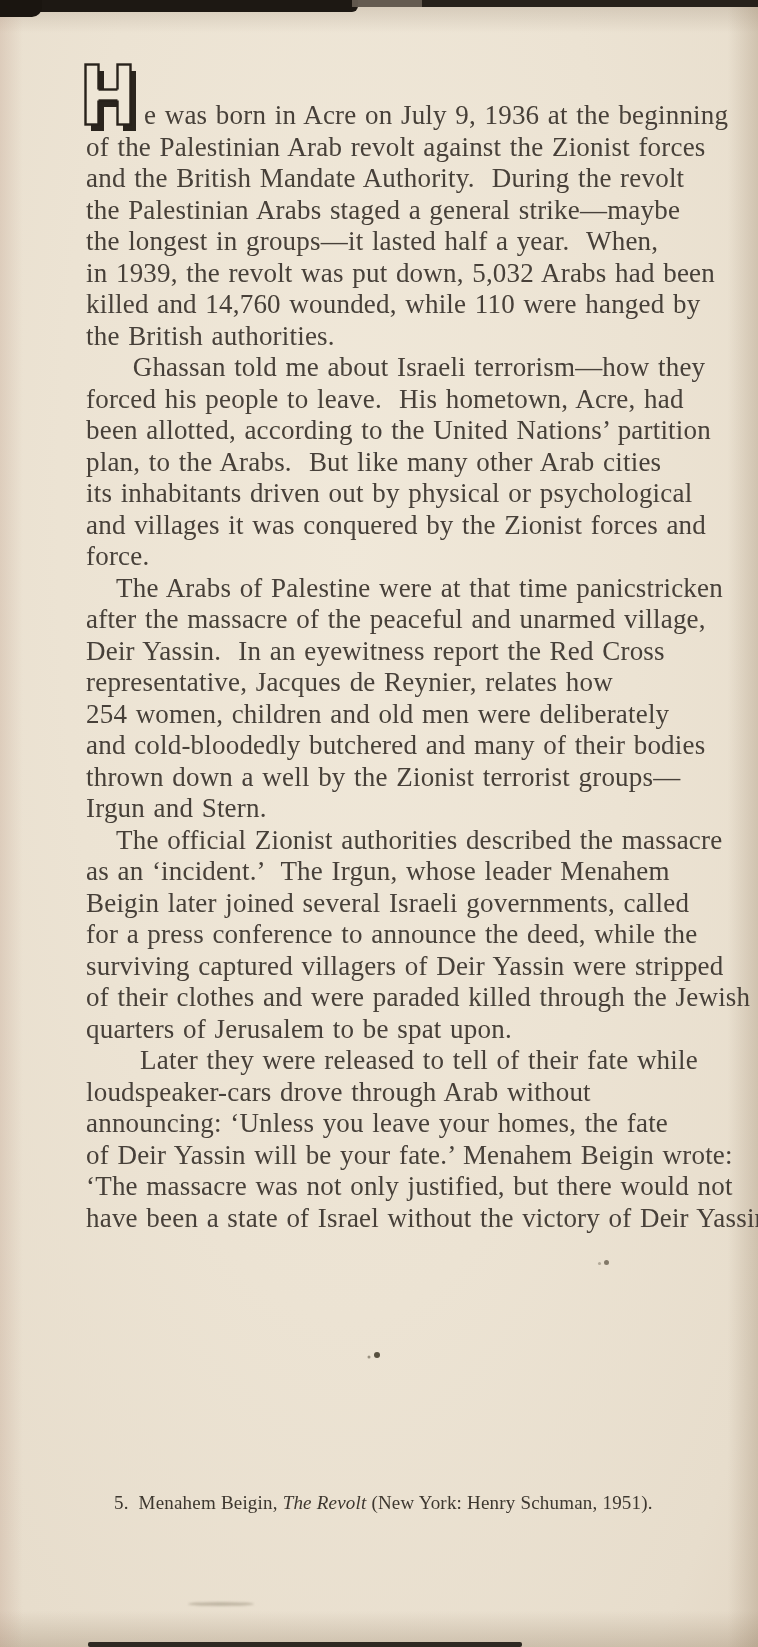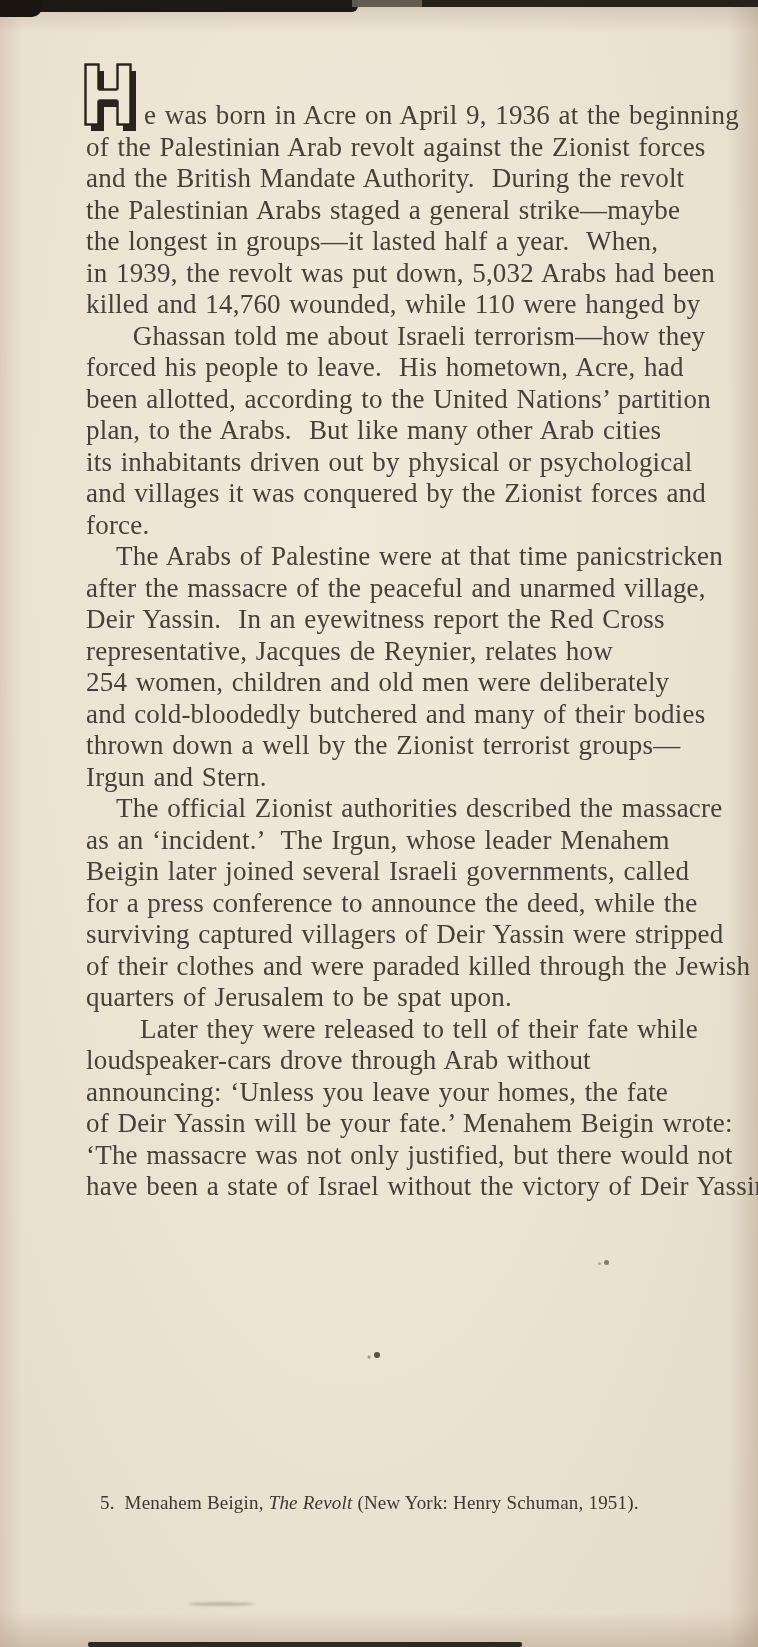--- a/index.html
+++ b/index.html
@@ -34,21 +34,21 @@
   .textblock{
     position:absolute;left:86px;top:100px;width:636px;
     font-size:27px;line-height:31.5px;color:#474039;
     word-spacing:1.6px;letter-spacing:.2px;
   }
   .line{white-space:pre;height:31.5px;}
   .line.indent{padding-left:30px;text-align:center;}
   .line.after-cap{padding-left:58px;}
 
   .footnote{
-    position:absolute;left:100px;top:1491px;
+    position:absolute;left:114px;top:1491px;
     font-size:19px;line-height:24px;color:#3d372f;
     white-space:pre;letter-spacing:.2px;text-align:right;
   }
   .footnote .italic{font-style:italic;}
 
   
   .speck-a{position:absolute;left:374px;top:1352px;width:6px;height:6px;border-radius:50%;background:#57503f;box-shadow:-8px 2px 0 -1.5px rgba(87,80,63,.55);}
   .speck-b{position:absolute;left:604px;top:1260px;width:5px;height:5px;border-radius:50%;background:rgba(95,86,70,.75);box-shadow:-7px 1px 0 -1px rgba(95,86,70,.4);}
   .smudge{position:absolute;left:188px;top:1602px;width:66px;height:4px;border-radius:50%;background:rgba(130,118,98,.38);filter:blur(1px);}
 </style>
@@ -77,27 +77,28 @@
         <rect x="1.5" y="1.5" width="13" height="60"></rect>
         <rect x="33.5" y="1.5" width="13" height="60"></rect>
         <rect x="13" y="26.5" width="22" height="11" stroke-width="0"></rect>
         <line x1="14.5" y1="26.5" x2="33.5" y2="26.5"></line>
         <line x1="14.5" y1="37.5" x2="33.5" y2="37.5"></line>
       </g>
     </svg>
   </div>
 
   <div class="textblock" id="textblock">
-      <div class="line after-cap">e was born in Acre on April 9, 1936 at the beginning</div>
+      <div class="line after-cap">e was born in Acre on July 9, 1936 at the beginning</div>
       <div class="line">of the Palestinian Arab revolt against the Zionist forces</div>
       <div class="line">and the British Mandate Authority.  During the revolt</div>
       <div class="line">the Palestinian Arabs staged a general strike—maybe</div>
       <div class="line">the longest in groups—it lasted half a year.  When,</div>
       <div class="line">in 1939, the revolt was put down, 5,032 Arabs had been</div>
       <div class="line">killed and 14,760 wounded, while 110 were hanged by</div>
+      <div class="line">the British authorities.</div>
       <div class="line indent">Ghassan told me about Israeli terrorism—how they</div>
       <div class="line">forced his people to leave.  His hometown, Acre, had</div>
       <div class="line">been allotted, according to the United Nations’ partition</div>
       <div class="line">plan, to the Arabs.  But like many other Arab cities</div>
       <div class="line">its inhabitants driven out by physical or psychological</div>
       <div class="line">and villages it was conquered by the Zionist forces and</div>
       <div class="line">force.</div>
       <div class="line indent">The Arabs of Palestine were at that time panicstricken</div>
       <div class="line">after the massacre of the peaceful and unarmed village,</div>
       <div class="line">Deir Yassin.  In an eyewitness report the Red Cross</div>

